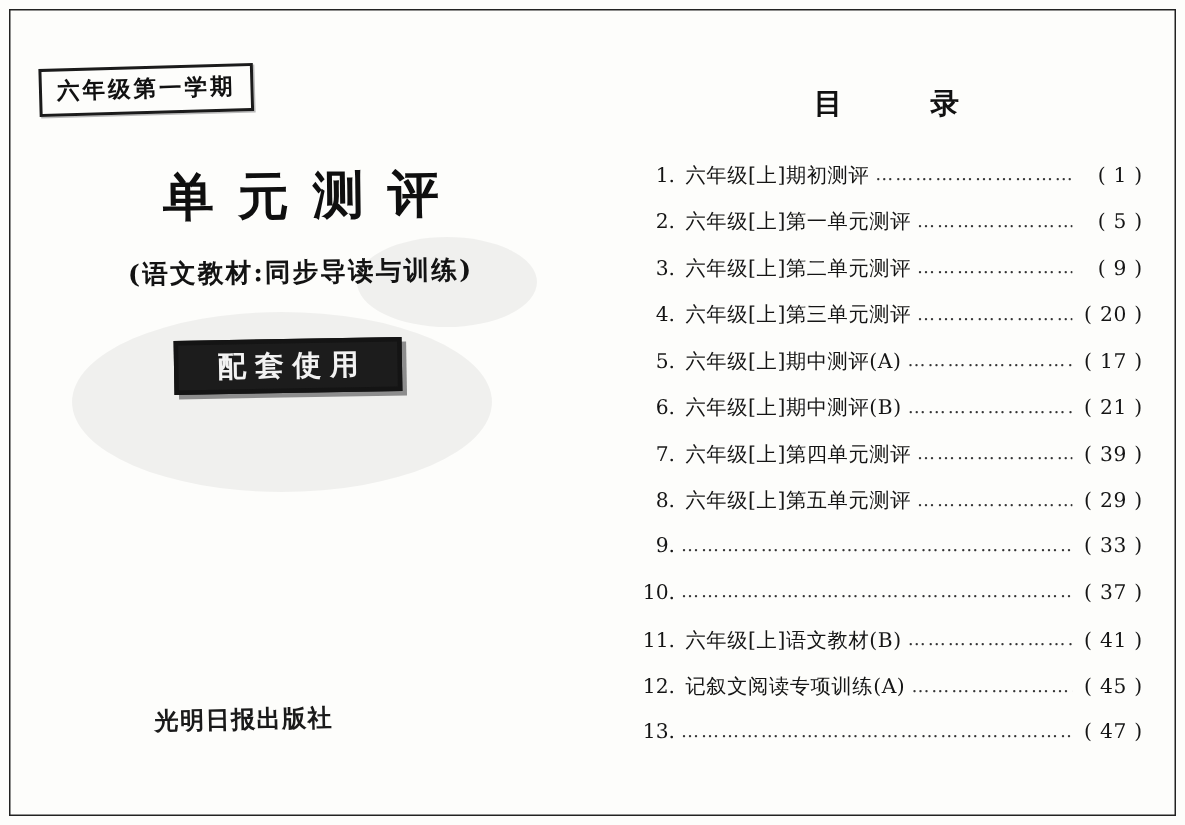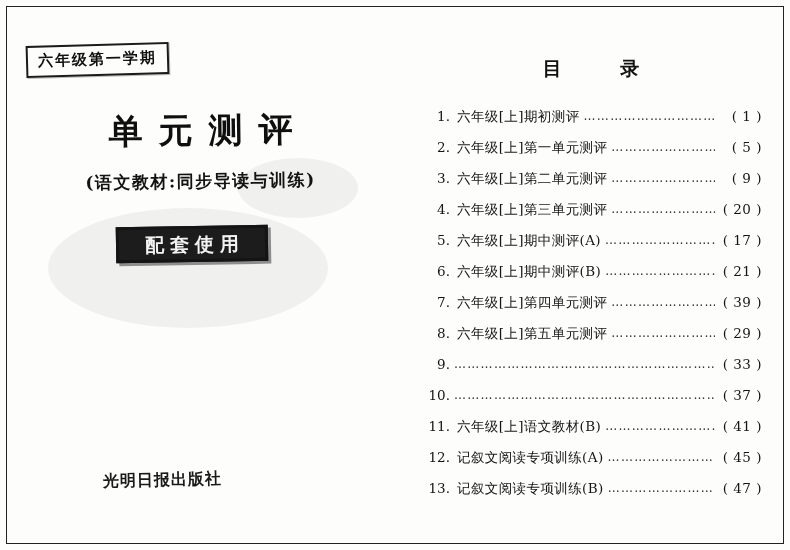--- a/index.html
+++ b/index.html
@@ -296,20 +296,19 @@
 
       <div class="toc-row">
         <span class="toc-num">12.</span>
         <span class="toc-label">记叙文阅读专项训练(A)</span>
         <span class="toc-dots">…………………………………………………………</span>
         <span class="toc-page">( 45 )</span>
       </div>
 
       <div class="toc-row">
         <span class="toc-num">13.</span>
-        <span class="toc-label">记叙文阅读专项训练(B)</span>
         <span class="toc-dots">…………………………………………………………</span>
         <span class="toc-page">( 47 )</span>
       </div>
 
     </div>
   </div>
 </div>
 
 </body></html>

